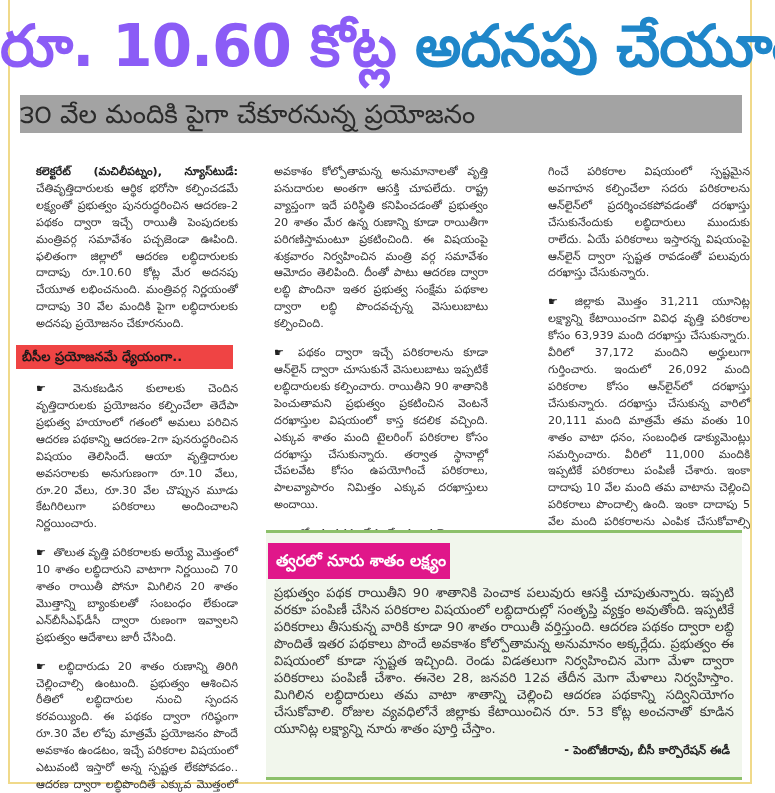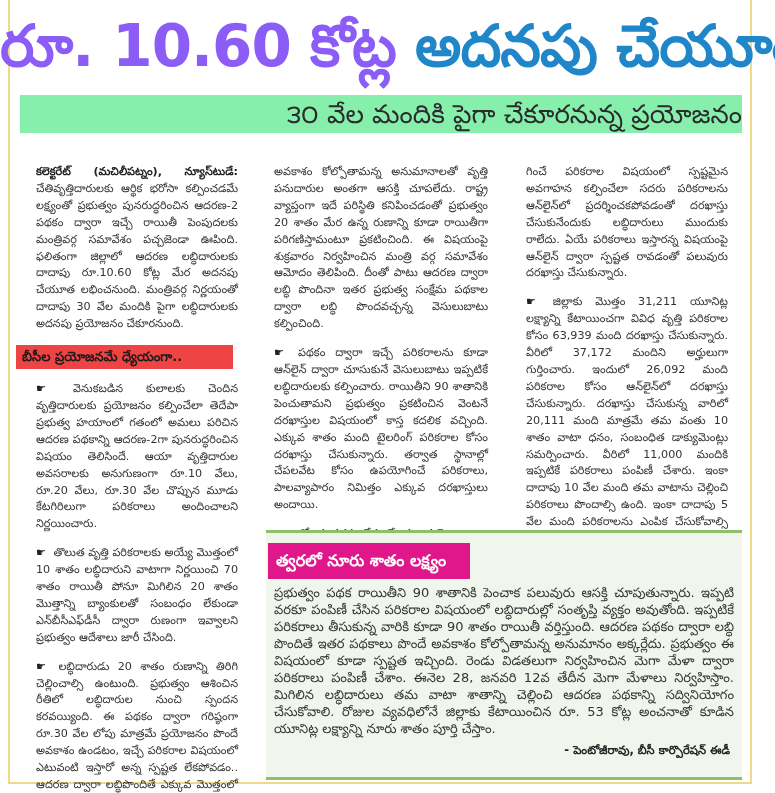--- a/index.html
+++ b/index.html
@@ -1,31 +1,31 @@
 <!DOCTYPE html>
 <html><head>
   <meta charset="utf-8">
   <style>
     html, body { margin: 0; padding: 0; background: #ffffff; }
     body { width: 775px; height: 793px; overflow: hidden; position: relative; font-family: "DejaVu Sans", sans-serif; color: #2a2a2a; }
     .frame { position: absolute; left: 8px; top: 0; width: 744px; height: 784px; border-left: 2px solid #f0d98a; border-right: 2px solid #f0d98a; border-bottom: 2px solid #f0d98a; box-sizing: border-box; }
     .headline { position: absolute; left: 0; top: 6px; width: 775px; text-align: center; font-weight: bold; font-size: 58px; line-height: 80px; letter-spacing: -1px; white-space: nowrap; }
     .headline .red { color: #8b5cf6; }
     .headline .blue { color: #1f86c9; }
-    .subhead { position: absolute; left: 20px; top: 95px; width: 722px; height: 38px; background: #86efac; color: #2b2b2b; text-align: right; font-size: 26px; line-height: 38px; white-space: nowrap; overflow: hidden; }
+    .subhead { position: absolute; left: 20px; top: 95px; width: 722px; height: 38px; background: #a3a3a3; color: #2b2b2b; text-align: left; font-size: 26px; line-height: 38px; white-space: nowrap; overflow: hidden; }
     .col { position: absolute; font-size: 11.2px; line-height: 16.9px; color: #333; }
     .col p { margin: 12px; text-align: justify; }
     .col1 { left: 24px; top: 152px; width: 226px; }
     .col2 { left: 262px; top: 152px; width: 238px; }
-    .col3 { left: 514px; top: 152px; width: 226px; }
+    .col3 { left: 536px; top: 152px; width: 226px; }
     .dateline { font-weight: bold; color: #222; }
     .bullet { color: #222; margin-right: 4px; }
     .sidehead { display: block; background: #ef4444; font-weight: bold; font-size: 13px; line-height: 24px; padding: 0 6px; margin: 6px 0 6px -8px; color: #1a1a1a; width: 205px; }
     .box { position: absolute; left: 266px; top: 530px; width: 476px; height: 250px; background: #f1f6ec; border-top: 3px solid #8cc06a; border-bottom: 3px solid #8cc06a; box-sizing: border-box; }
-    .box-title { position: absolute; left: 2px; top: 10px; width: 202px; height: 36px; background: #e0178a; color: #ffffff; font-weight: bold; font-size: 16px; line-height: 36px; padding-left: 8px; box-sizing: border-box; white-space: nowrap; }
+    .box-title { position: absolute; left: 2px; top: 10px; width: 182px; height: 36px; background: #e0178a; color: #ffffff; font-weight: bold; font-size: 16px; line-height: 36px; padding-left: 8px; box-sizing: border-box; white-space: nowrap; }
     .box-body { position: absolute; left: 8px; top: 51px; width: 460px; font-size: 13px; line-height: 17px; color: #333; text-align: justify; }
     .box-sig { position: absolute; right: 12px; top: 210px; font-weight: bold; font-size: 11.5px; color: #222; }
   </style>
 </head>
 <body>
 
 <div class="frame"></div>
 
 <div class="headline">
   <span class="red">రూ. 10.60 కోట్ల</span>

